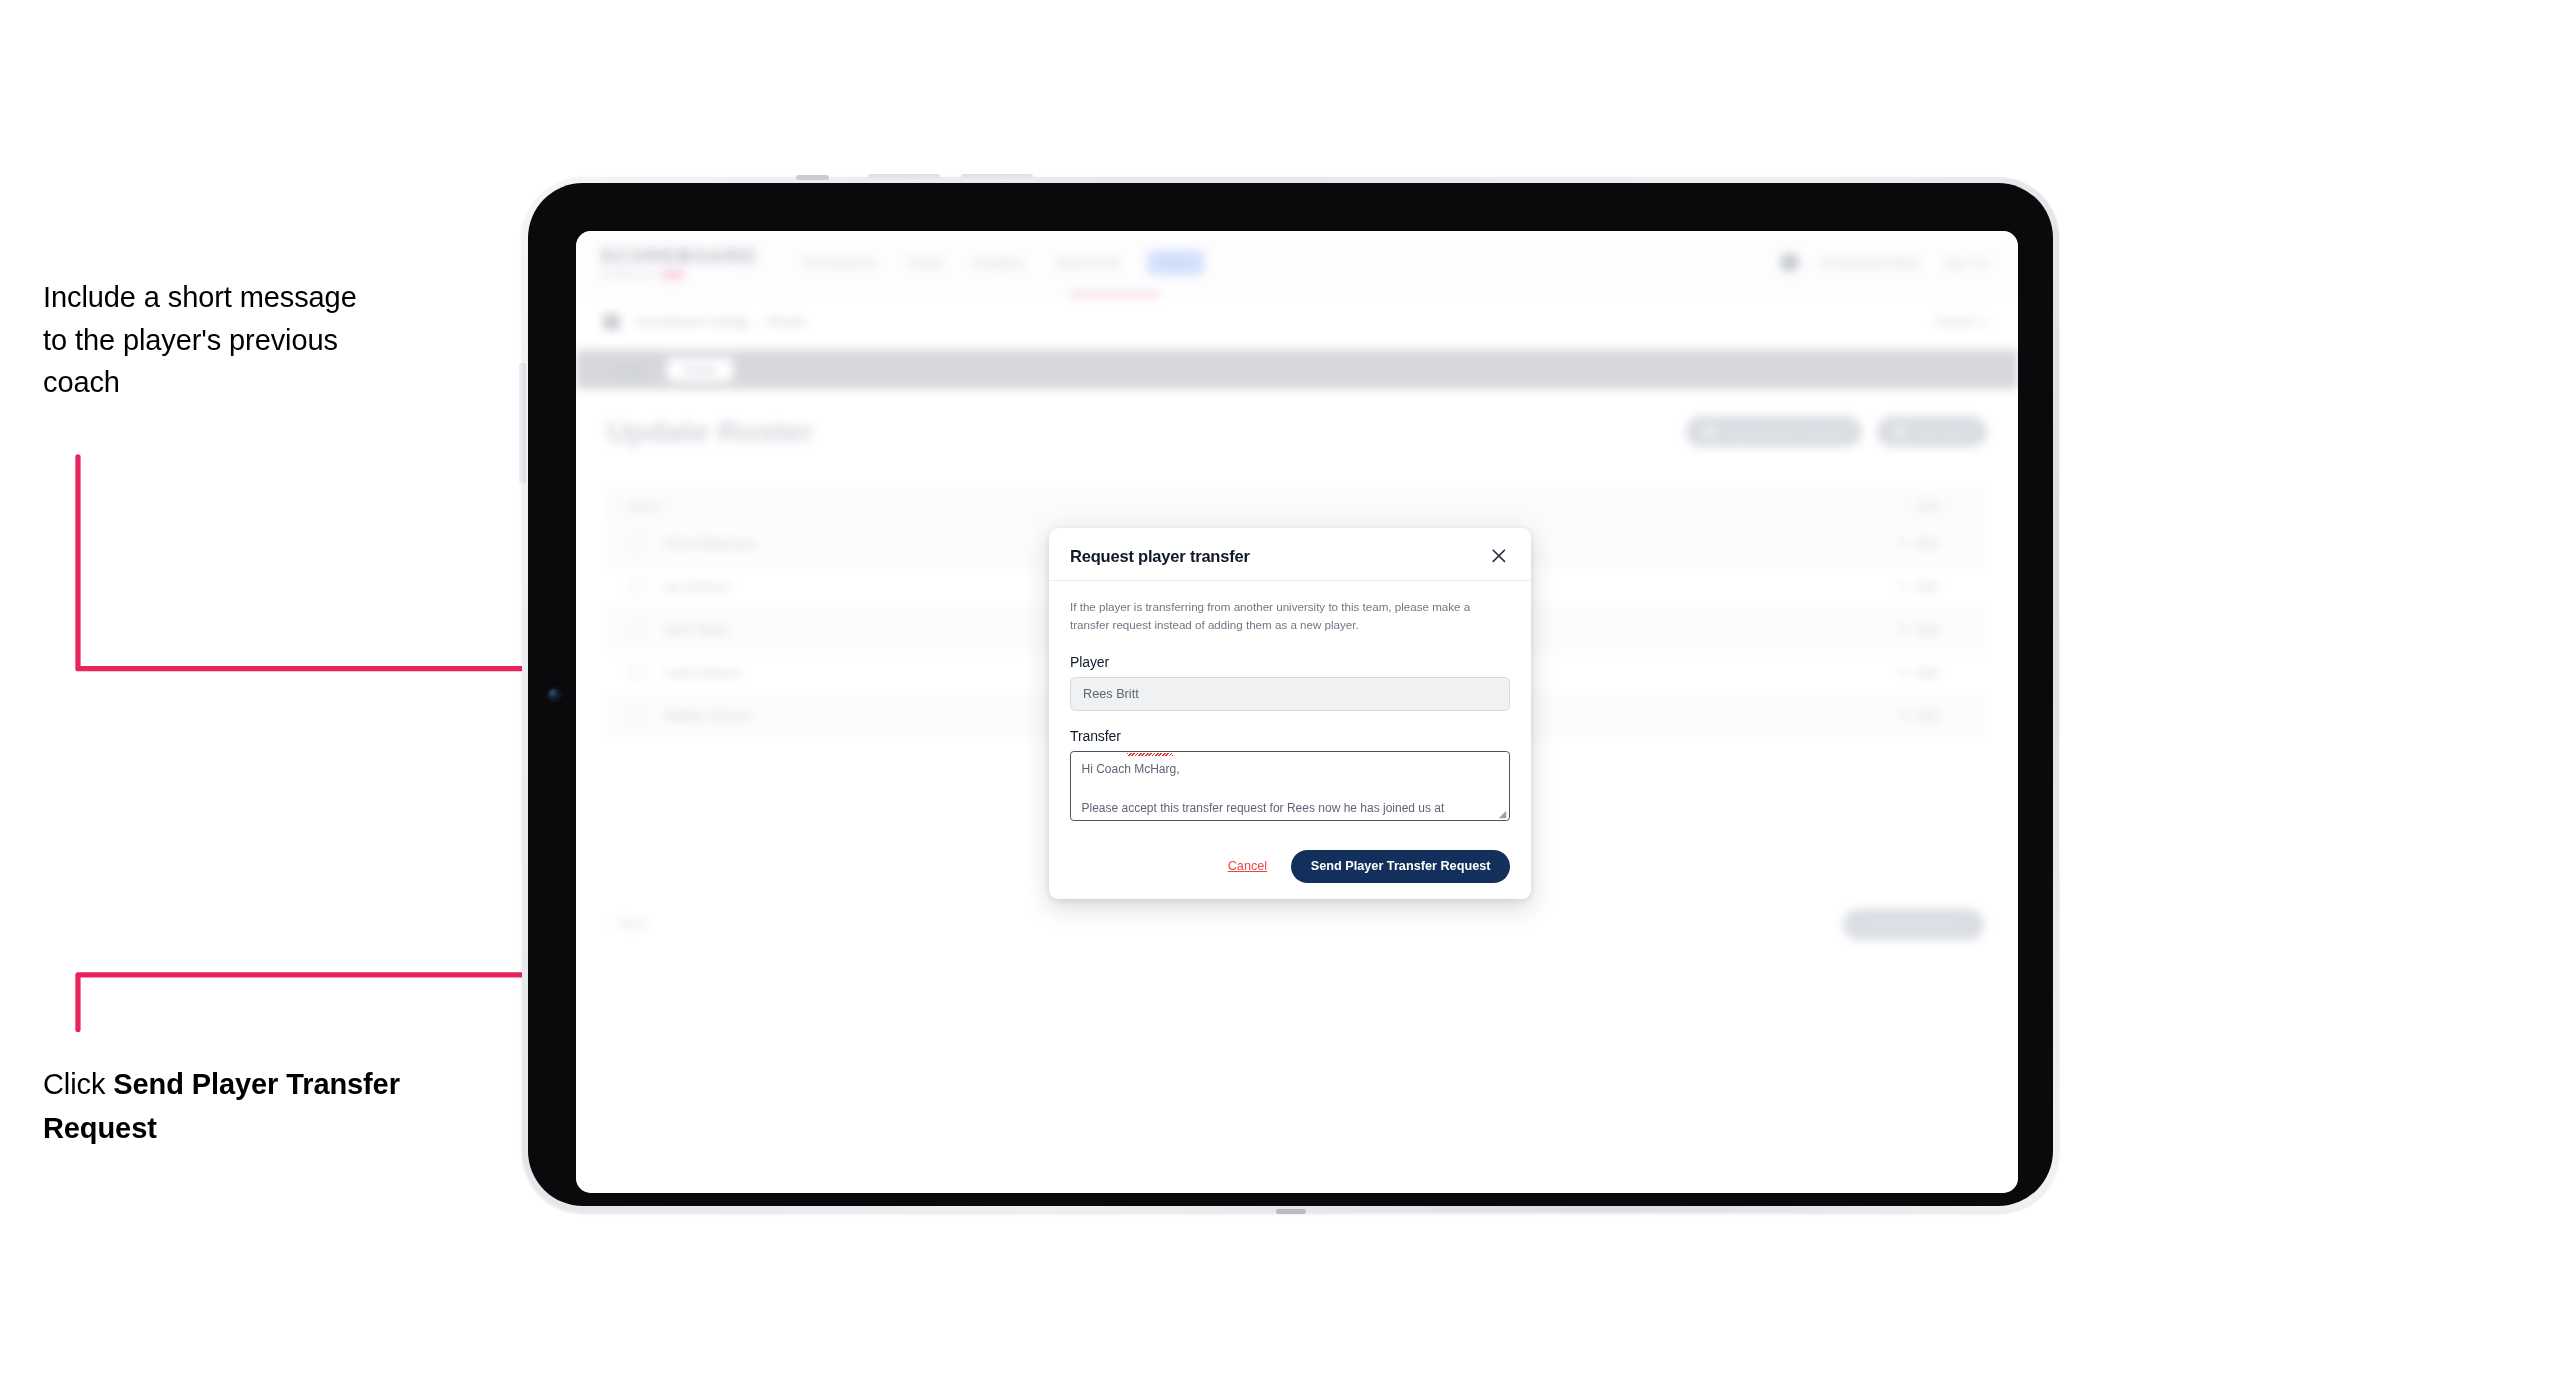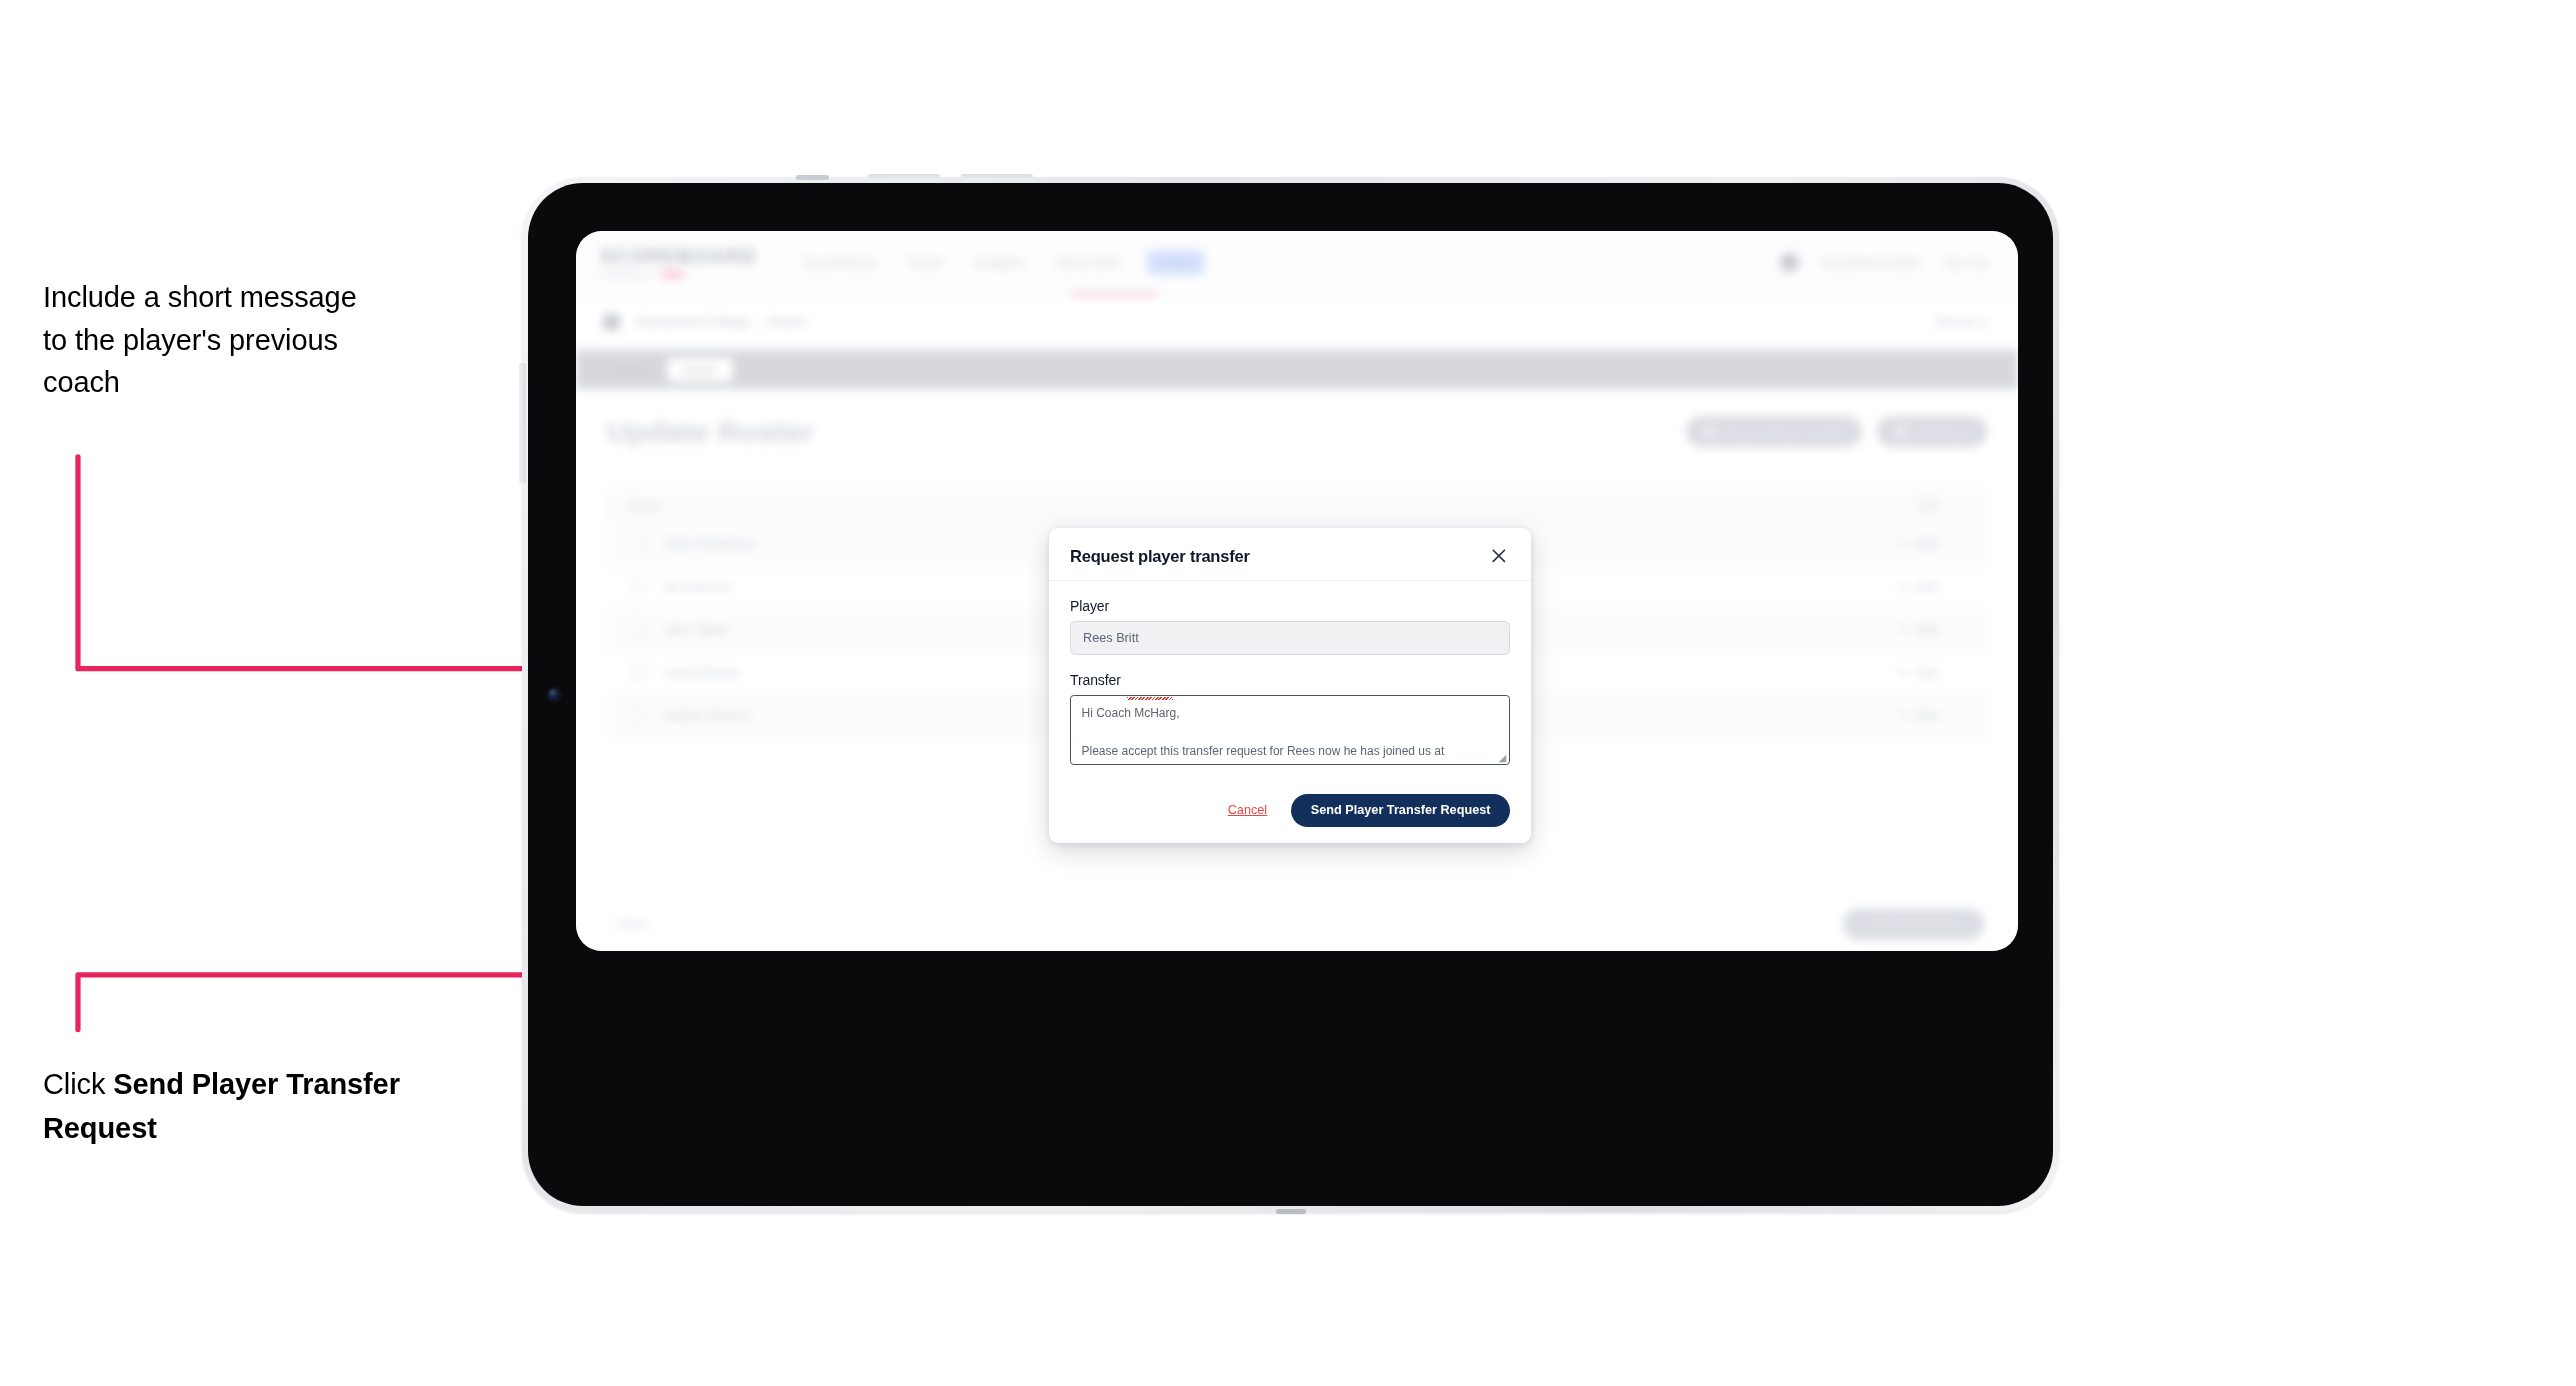--- a/index.html
+++ b/index.html
@@ -65,22 +65,22 @@
     left: 6px; top: 6px;
     width: calc(100% - 12px);
     height: calc(100% - 12px);
     border-radius: 55px;
     background: #0a0a0c;
   }
   
   #screen {
     position: absolute;
     left: 48px;   top: 48px;
-    width: 1442px; height: 720px;
-    border-radius: 26px;
+    width: 1442px; height: 962px;
+    border-radius: 15px;
     background: #ffffff;
     overflow: hidden;
   }
   
   #camera {
     position: absolute;
     left: 19.5px;
     top: 50%;
     transform: translateY(-50%);
     width: 12.7px; height: 12.7px;
@@ -552,20 +552,21 @@
           <div id="modal-header">
             <div id="modal-title">Request player transfer</div>
             <div id="modal-close">
               <svg width="15.7" height="15.7" viewBox="0 0 21 21" aria-hidden="true">
                 <path d="M3 3 L18 18 M18 3 L3 18" stroke="#2b3342" stroke-width="2.2" stroke-linecap="round" fill="none"></path>
               </svg>
             </div>
           </div>
 
           <div id="modal-body">
+            <p id="modal-desc">If the player is transferring from another university to this team, please make a transfer request instead of adding them as a new player.</p>
 
             <div class="field">
               <label class="field-label">Player</label>
               <input id="player-input" type="text" value="Rees Britt" style="">
             </div>
 
             <div class="field msg-wrap">
               <label class="field-label">Transfer</label>
               <textarea id="message-input" style="">Hi Coach McHarg,
 

